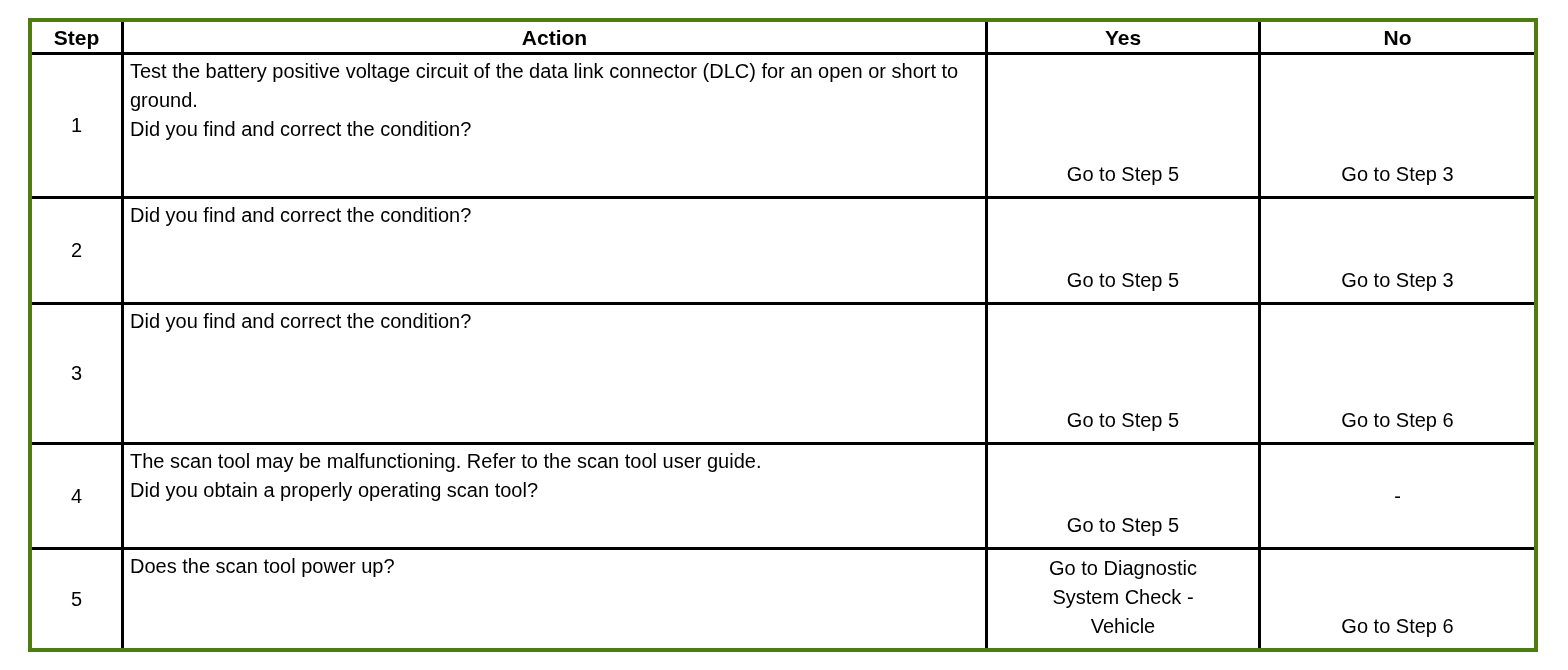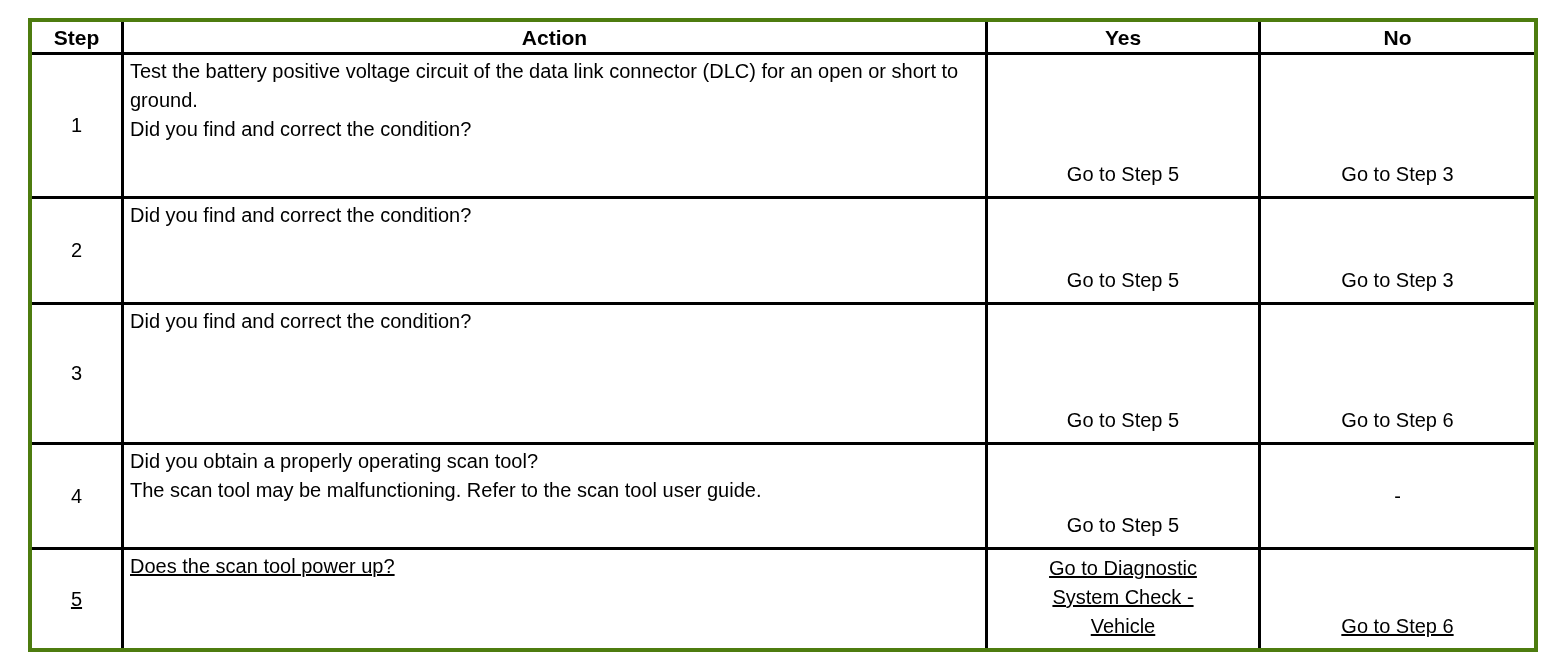--- a/index.html
+++ b/index.html
@@ -29,21 +29,21 @@
     box-sizing: border-box;
     border-right: 3px solid #000000;
     border-bottom: 3px solid #000000;
     background: #ffffff;
     display: flex;
     font-size: 20px;
     line-height: 29px;
     overflow: hidden;
   }
   .cell.last-col { border-right: none; }
-  .row.last .cell { border-bottom: none; text-decoration: underline; }
+  .row.last .cell { border-bottom: none; }
   .header-cell {
     font-weight: bold;
     align-items: center;
     justify-content: center;
     font-size: 21px;
   }
   .step-cell {
     align-items: center;
     justify-content: center;
   }
@@ -116,22 +116,22 @@
       <span class="choice-text">Go to Step 5</span>
     </div>
     <div class="cell choice-cell last-col">
       <span class="choice-text">Go to Step 6</span>
     </div>
   </div>
 
   <div class="row">
     <div class="cell step-cell">4</div>
     <div class="cell action-cell">
+      <span>The scan tool may be malfunctioning. Refer to the scan tool user guide.</span>
       <span>Did you obtain a properly operating scan tool?</span>
-      <span>The scan tool may be malfunctioning. Refer to the scan tool user guide.</span>
     </div>
     <div class="cell choice-cell">
       <span class="choice-text">Go to Step 5</span>
     </div>
     <div class="cell choice-cell last-col center-v">
       <span class="choice-text">-</span>
     </div>
   </div>
 
   <div class="row last">

